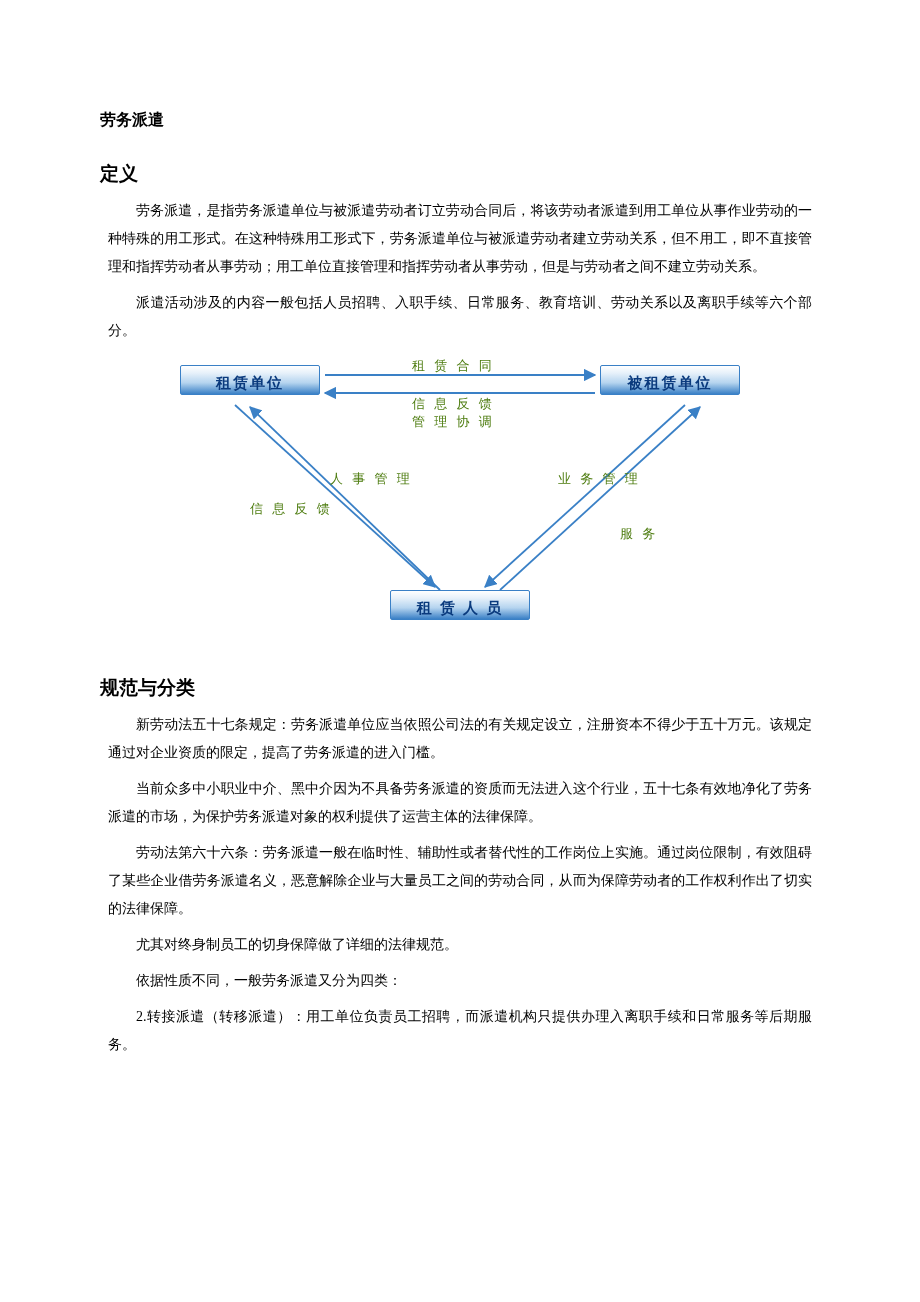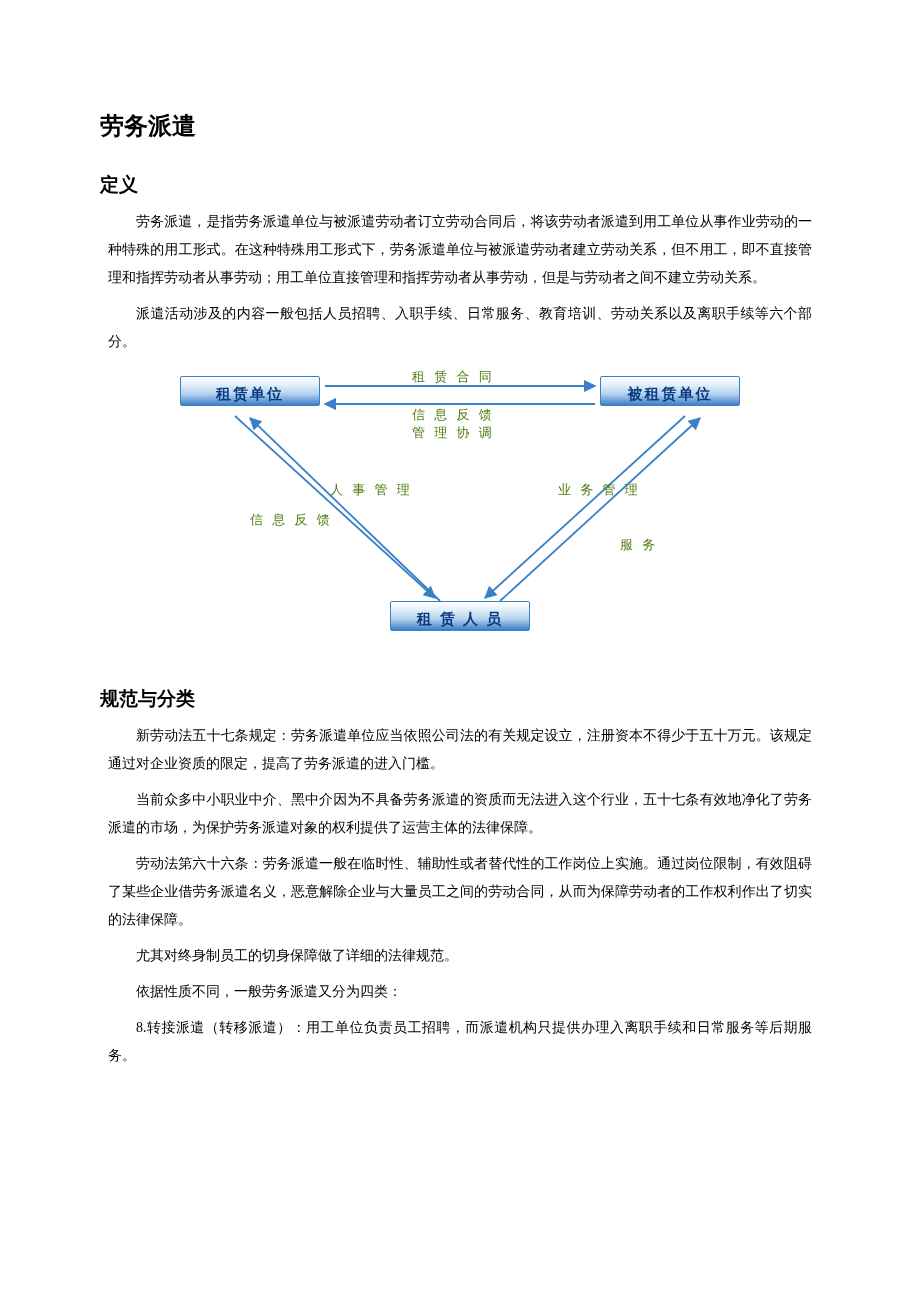--- a/index.html
+++ b/index.html
@@ -7,21 +7,21 @@
     background: #fff;
     font-family: "SimSun", "宋体", serif;
     color: #000;
     width: 920px;
   }
   .page {
     padding: 110px 100px 60px 100px;
   }
   h1 {
     font-family: "SimHei", "黑体", sans-serif;
-    font-size: 24px;
+    font-size: 16px;
     font-weight: bold;
     margin: 0 0 30px 0;
   }
   h2 {
     font-family: Liberation Serif, serif;
     font-size: 19px;
     font-weight: bold;
     margin: 0 0 10px 0;
   }
   p {
@@ -116,15 +116,15 @@
     <div class="dlabel" style="left:378px; top:105px;">业 务 管 理</div>
     <div class="dlabel" style="left:440px; top:160px;">服  务</div>
   </div>
 
   <h2>规范与分类</h2>
   <p>新劳动法五十七条规定：劳务派遣单位应当依照公司法的有关规定设立，注册资本不得少于五十万元。该规定通过对企业资质的限定，提高了劳务派遣的进入门槛。</p>
   <p>当前众多中小职业中介、黑中介因为不具备劳务派遣的资质而无法进入这个行业，五十七条有效地净化了劳务派遣的市场，为保护劳务派遣对象的权利提供了运营主体的法律保障。</p>
   <p>劳动法第六十六条：劳务派遣一般在临时性、辅助性或者替代性的工作岗位上实施。通过岗位限制，有效阻碍了某些企业借劳务派遣名义，恶意解除企业与大量员工之间的劳动合同，从而为保障劳动者的工作权利作出了切实的法律保障。</p>
   <p>尤其对终身制员工的切身保障做了详细的法律规范。</p>
   <p>依据性质不同，一般劳务派遣又分为四类：</p>
-  <p>8.转接派遣（转移派遣）：用工单位负责员工招聘，而派遣机构只提供办理入离职手续和日常服务等后期服务。</p>
+  <p>2.转接派遣（转移派遣）：用工单位负责员工招聘，而派遣机构只提供办理入离职手续和日常服务等后期服务。</p>
 
 </div>
 
 </body></html>

